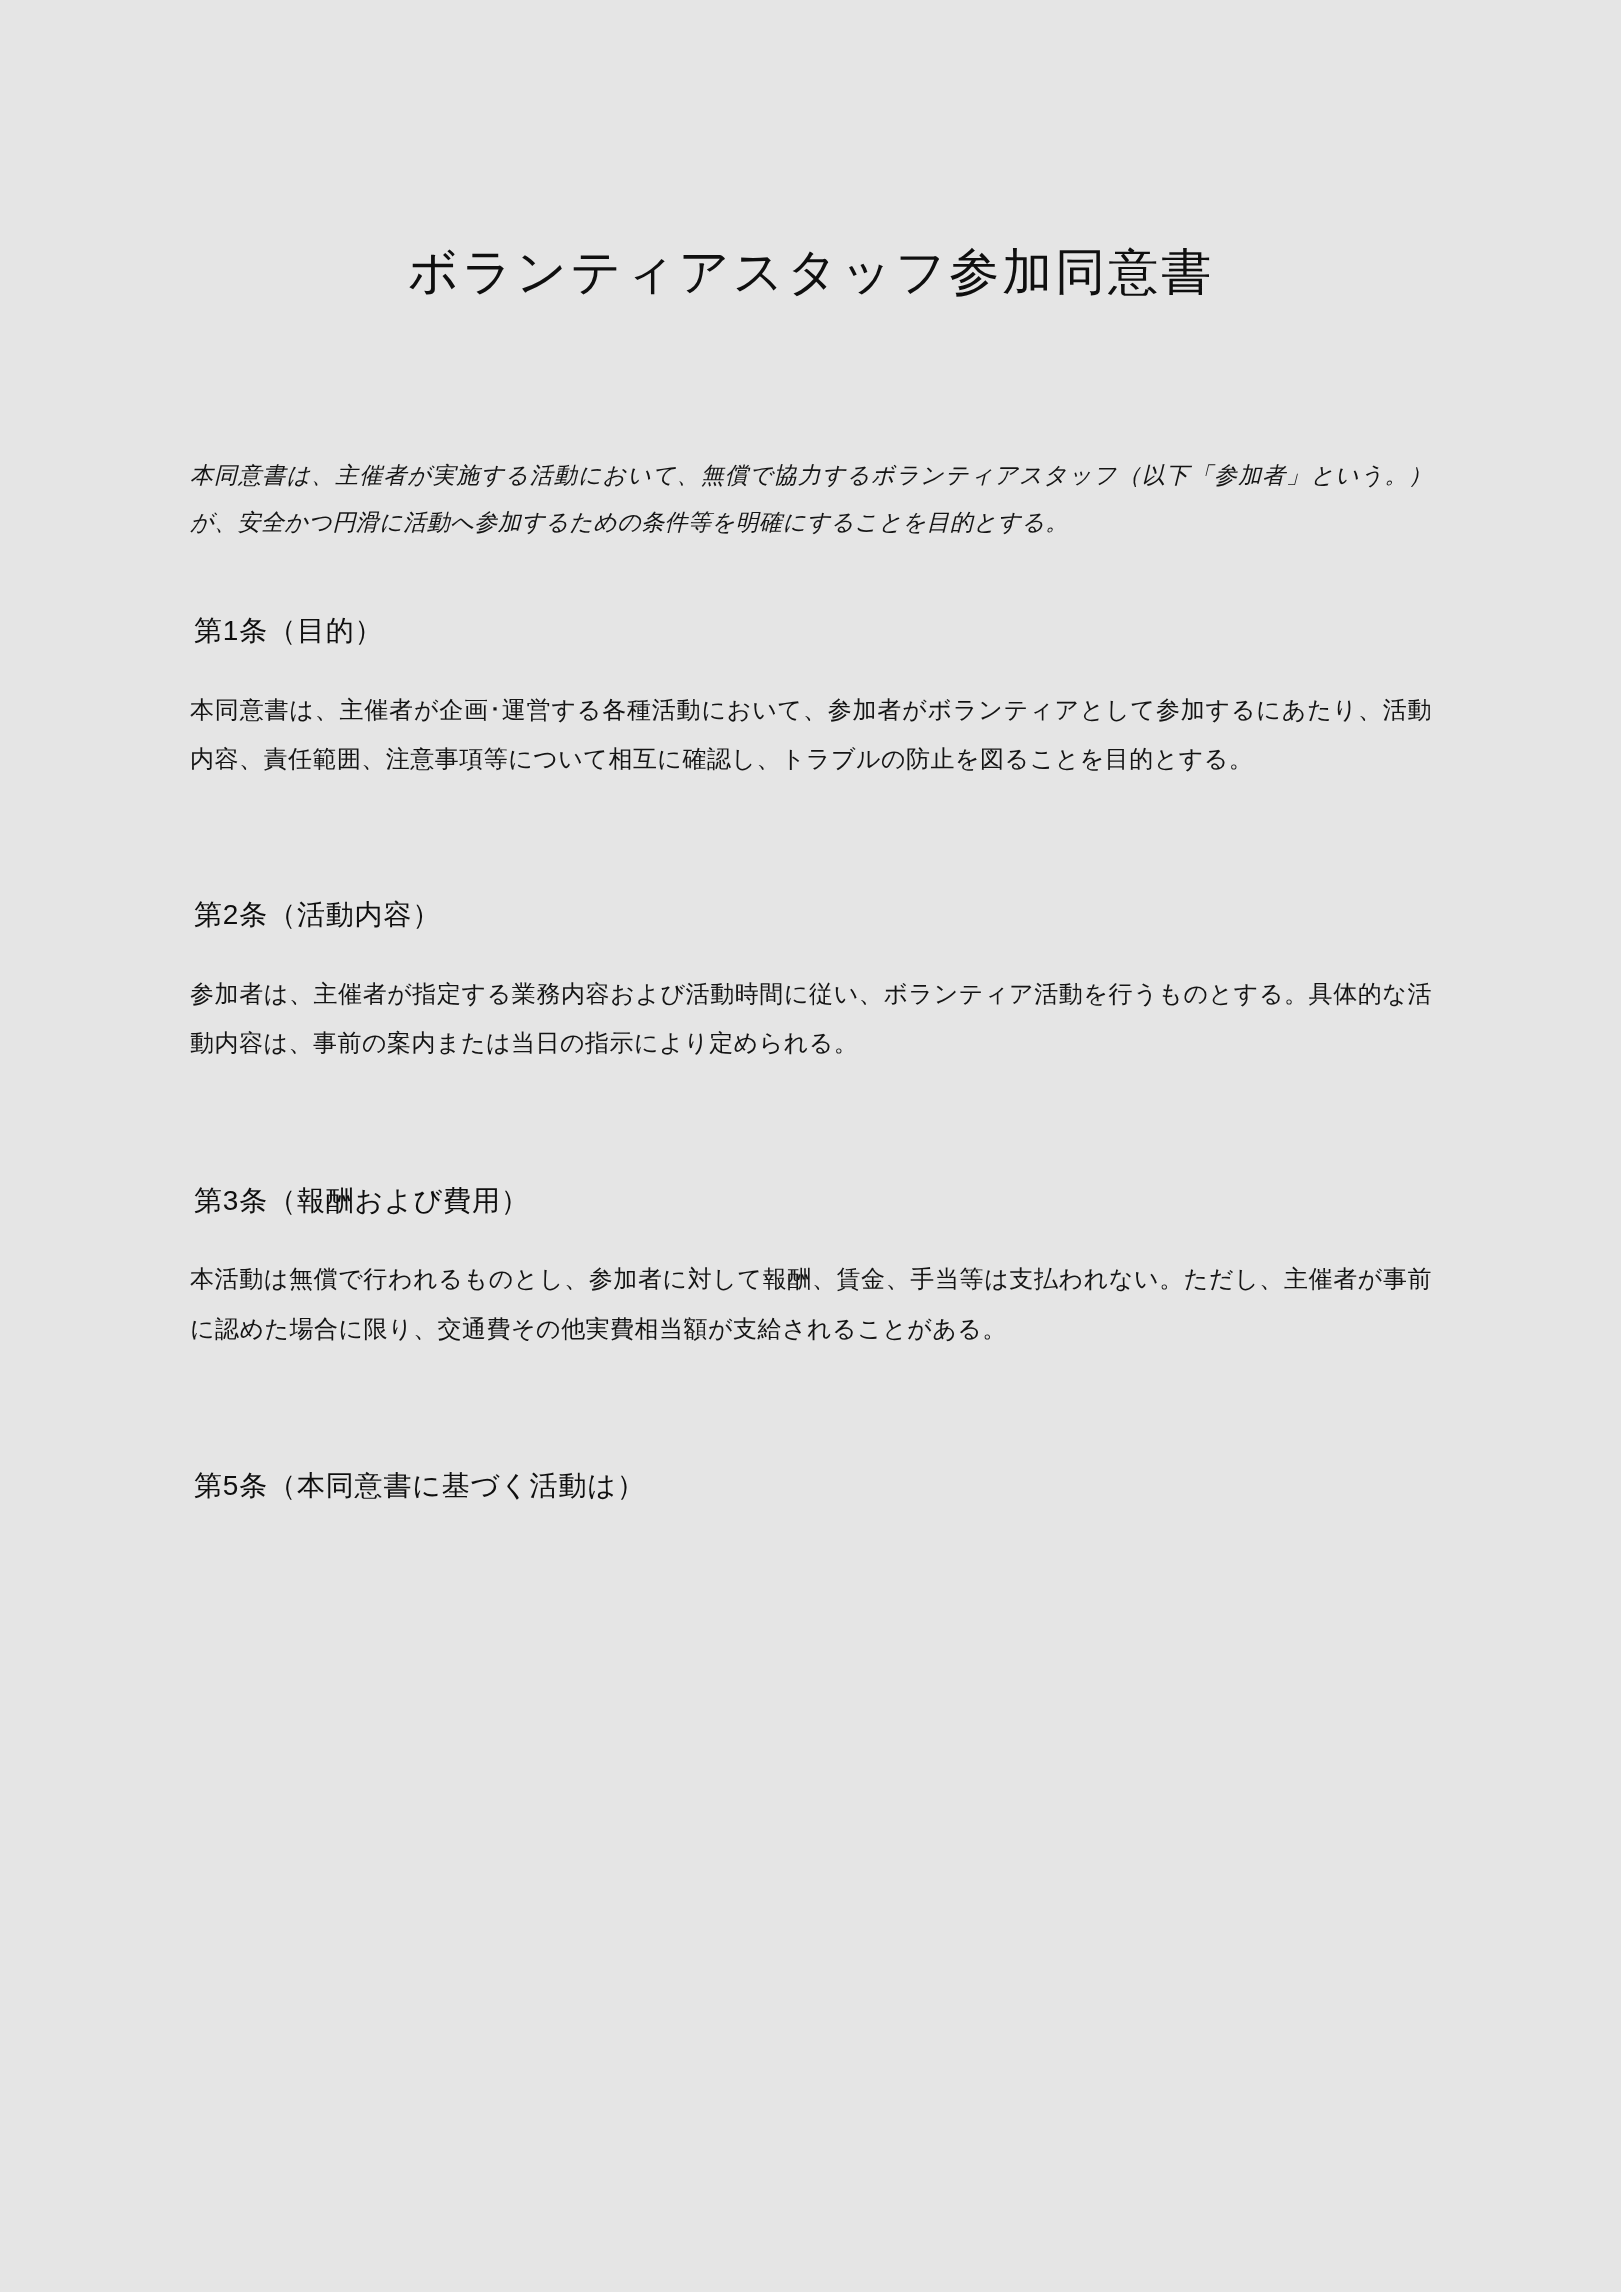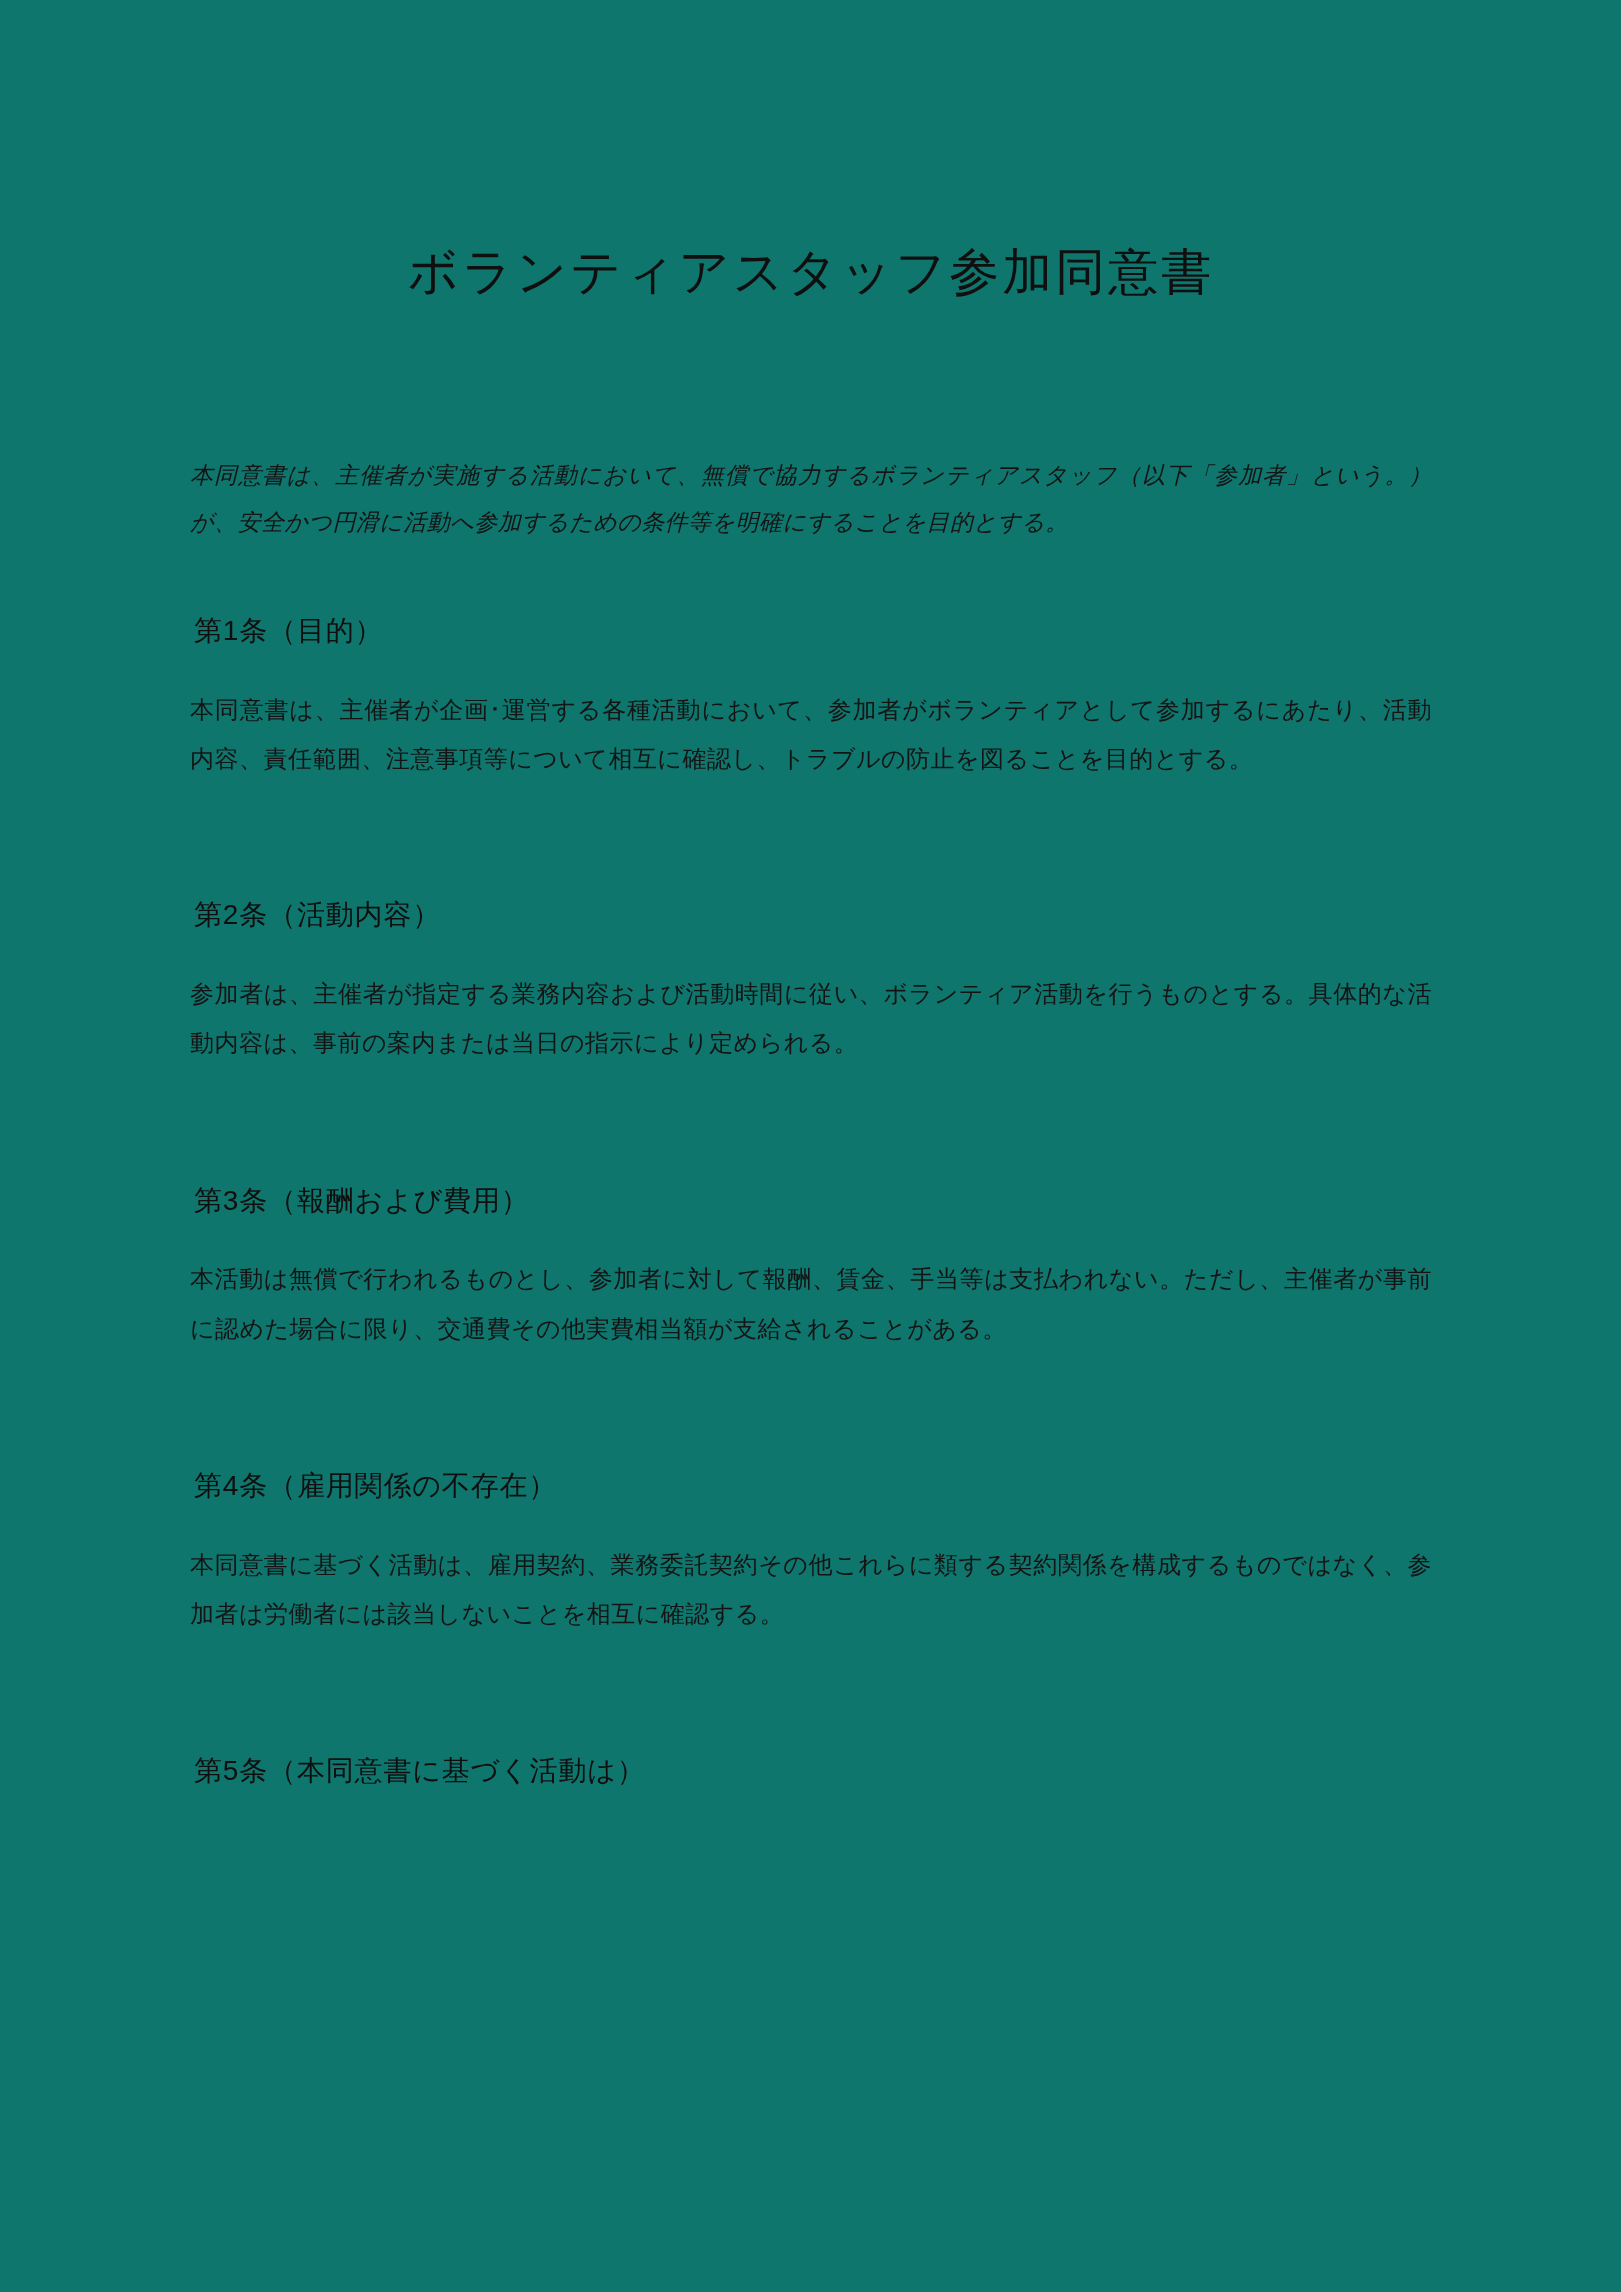--- a/index.html
+++ b/index.html
@@ -13,21 +13,21 @@
     font-family: "Liberation Sans", "DejaVu Sans", sans-serif;
     color: #111111;
     -webkit-font-smoothing: antialiased;
   }
   .page {
     position: relative;
     width: 1622px;
     height: 2293px;
     box-sizing: border-box;
     padding: 0 190px;
-    background: #0f766e;
+    background: #e5e5e5;
   }
   .doc-title {
     margin: 0;
     padding-top: 240px;
     text-align: center;
     font-size: 50px;
     font-weight: 400;
     letter-spacing: 0.06em;
     color: #0f0f0f;
     line-height: 1.3;
@@ -87,23 +87,19 @@
   <section class="article art-2">
     <h2 class="article-heading">第2条（活動内容）</h2>
     <p class="article-body">参加者は、主催者が指定する業務内容および活動時間に従い、ボランティア活動を行うものとする。具体的な活動内容は、事前の案内または当日の指示により定められる。</p>
   </section>
 
   <section class="article art-3">
     <h2 class="article-heading">第3条（報酬および費用）</h2>
     <p class="article-body">本活動は無償で行われるものとし、参加者に対して報酬、賃金、手当等は支払われない。ただし、主催者が事前に認めた場合に限り、交通費その他実費相当額が支給されることがある。</p>
   </section>
 
-  <section class="article art-4">
-    <h2 class="article-heading">第4条（雇用関係の不存在）</h2>
-    <p class="article-body">本同意書に基づく活動は、雇用契約、業務委託契約その他これらに類する契約関係を構成するものではなく、参加者は労働者には該当しないことを相互に確認する。</p>
-  </section>
 
   <section class="article art-5">
     <h2 class="article-heading">第5条（本同意書に基づく活動は）</h2>
   </section>
 
 </div>
 
 
 </body></html>

